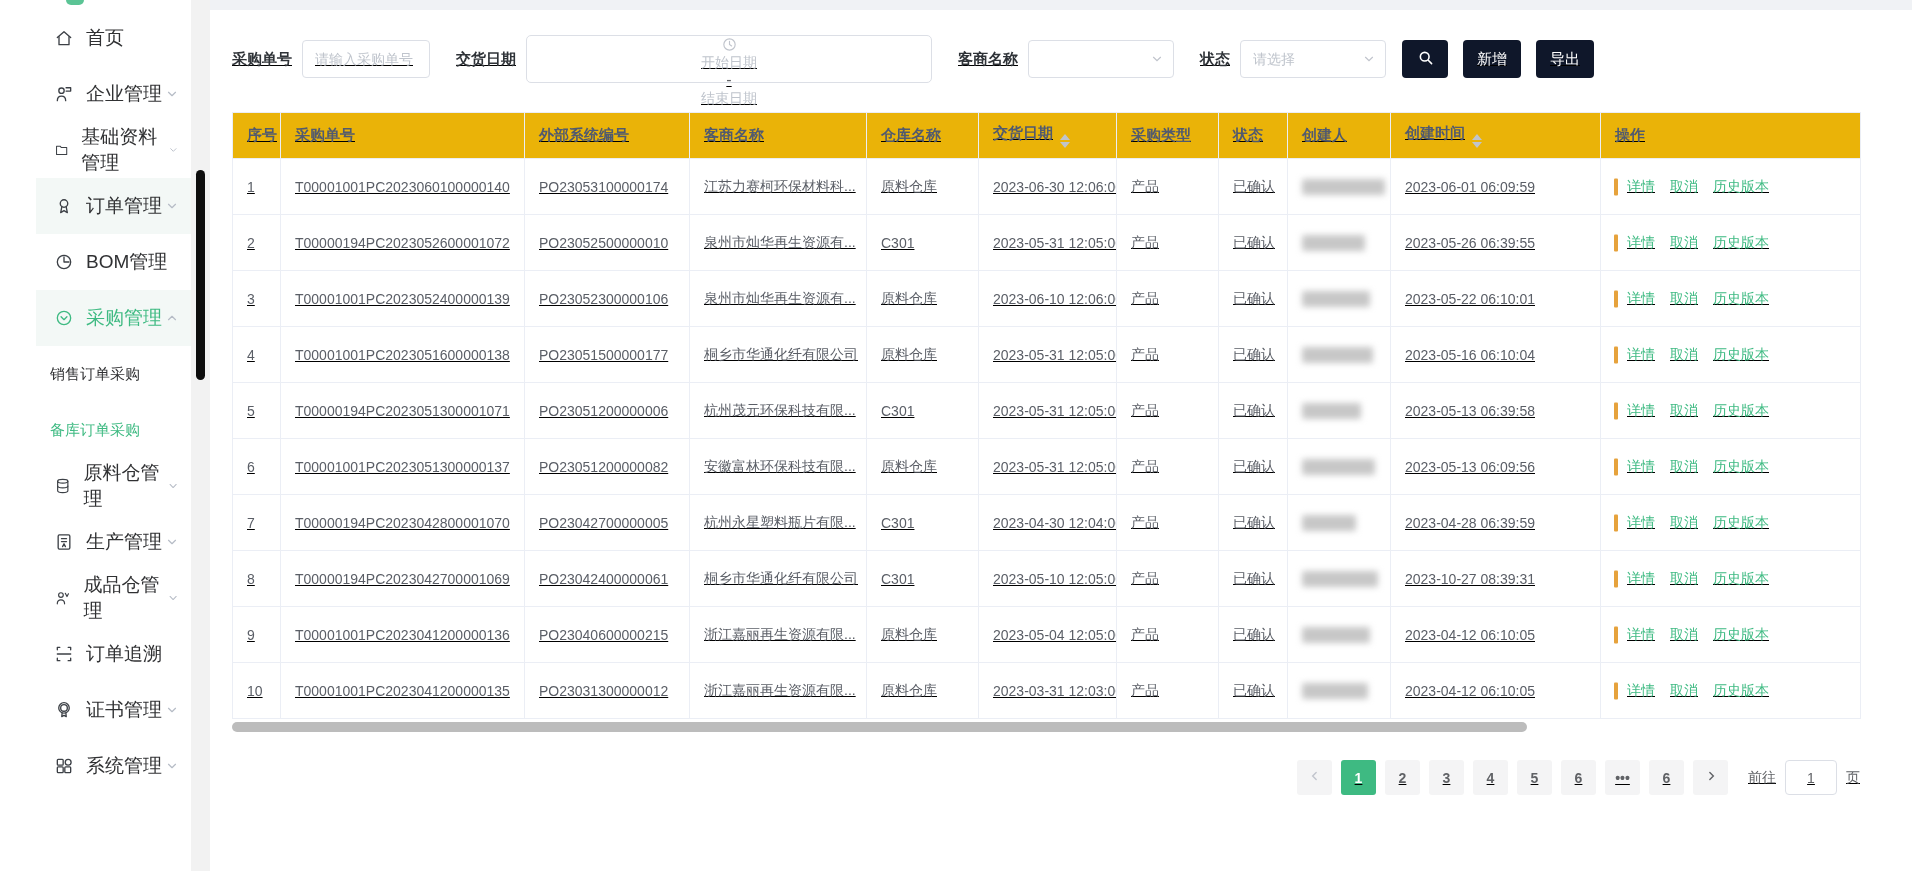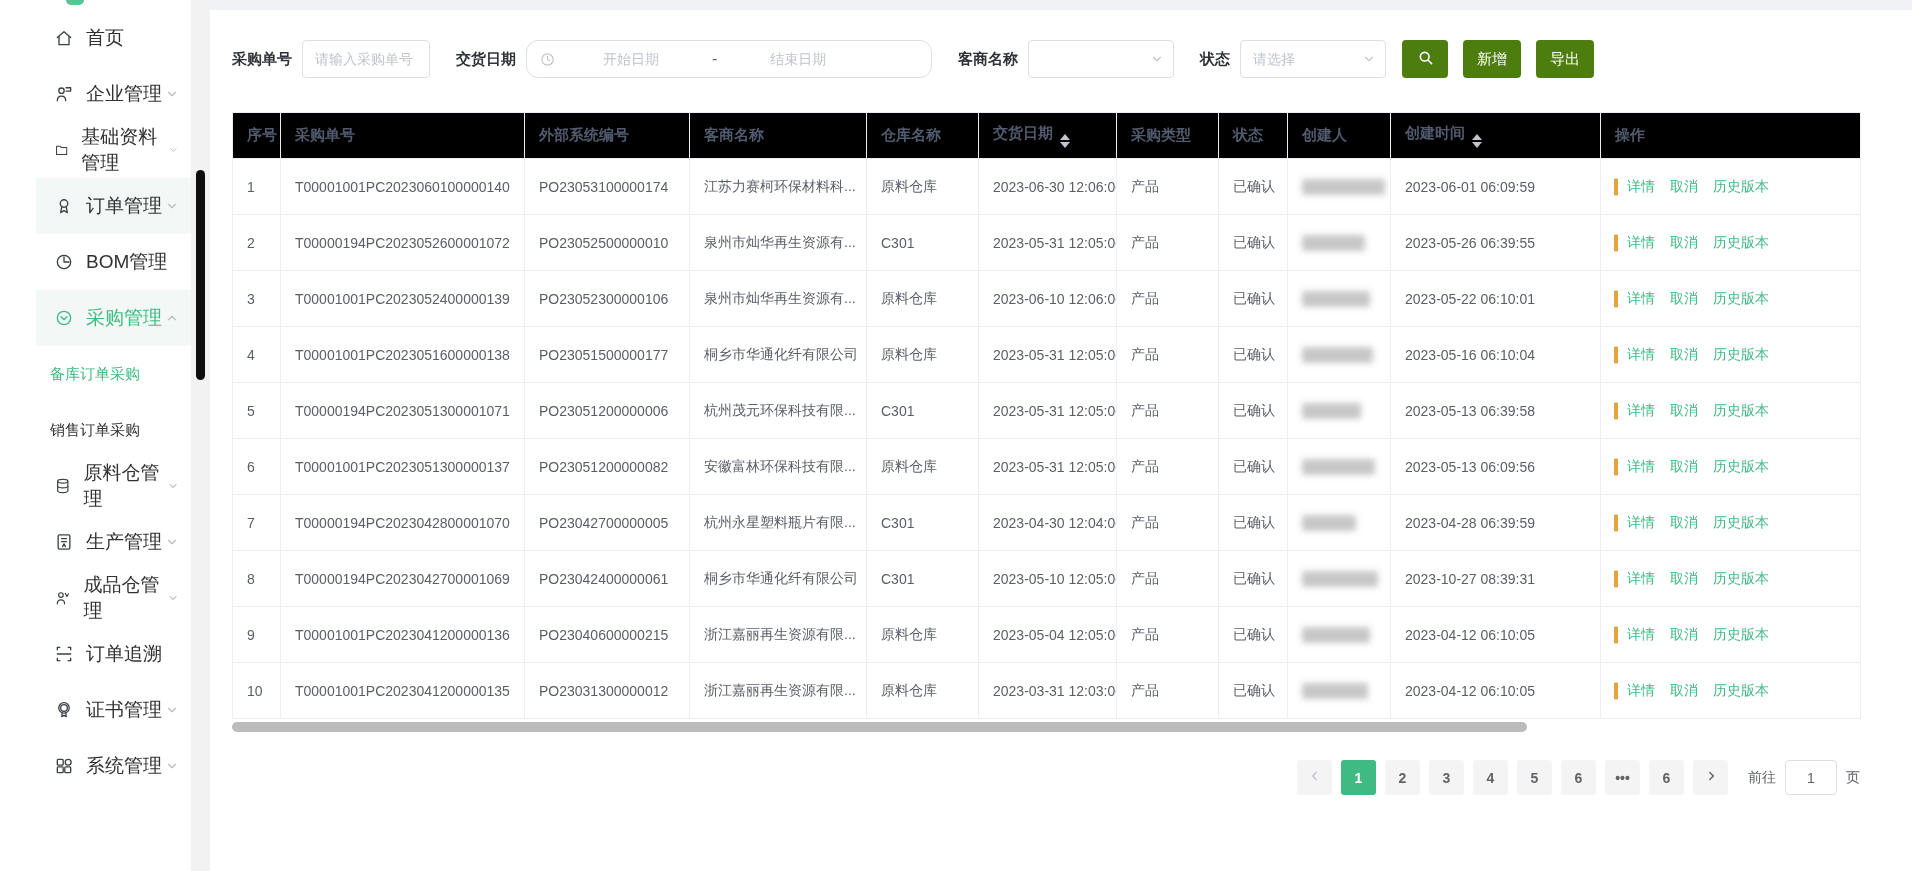--- a/index.html
+++ b/index.html
@@ -19,47 +19,47 @@
   .chev.up { transform:rotate(180deg); }
   .side-sub { height:56px; display:flex; align-items:center; padding-left:50px; font-size:15px; color:#303133; cursor:pointer; }
   .side-sub.active { color:#3eba82; }
 
   
   .sidebar-scrollbar { width:19px; flex:none; background:#f2f2f2; position:relative; }
   .sb-thumb { position:absolute; left:5px; width:9px; top:170px; height:210px; background:#0d0d0d; border-radius:5px; }
 
   
   .main { flex:1; padding-top:10px; }
-  .panel { background:#fff; height:100%; padding:30px 20px 0 22px; }
+  .panel { background:#fff; height:100%; padding:30px 20px 0 22px;text-decoration:underline; }
 
   
   .filter-bar { display:flex; align-items:center; height:38px; }
   .f-label { font-size:15px; font-weight:700; color:#2f3338; margin-right:10px; white-space:nowrap; }
   .f-gap { margin-right:26px; }
   input { font-family:inherit; outline:none; }
   .f-input { height:38px; border:1px solid #dcdfe6; border-radius:4px; padding:0 12px; font-size:14px; color:#606266; width:128px; }
   .f-input::placeholder, .rng-input::placeholder { color:#bfc4cc; }
-  .range-box { width:406px; height:38px; border:1px solid #dcdfe6; border-radius:12px; display:flex; align-items:center; padding:0 12px; }
+  .range-box { width:406px; height:48px; border:1px solid #dcdfe6; border-radius:5px; display:flex; align-items:center; padding:0 12px;flex-direction:column; }
   .rng-icon { width:17px; height:17px; color:#c0c4cc; flex:none; display:flex; }
   .rng-icon svg{ width:100%; height:100%; }
   .rng-input { border:none; width:150px; text-align:center; font-size:14px; color:#606266; background:transparent; }
   .rng-sep { color:#606266; padding:0 6px; }
   .select-box { position:relative; width:146px; }
   .select-box .f-input { width:100%; padding-right:30px; }
   .sel-chev { position:absolute; right:10px; top:12px; width:14px; height:14px; color:#c0c4cc; }
-  .btn { height:38px; border:none; border-radius:4px; background:#4d7c0f; color:#fff; font-size:15px; font-family:inherit; cursor:pointer; display:flex; align-items:center; justify-content:center; }
+  .btn { height:38px; border:none; border-radius:4px; background:#0f172a; color:#fff; font-size:15px; font-family:inherit; cursor:pointer; display:flex; align-items:center; justify-content:center; }
   .btn-search { width:46px; margin-left:16px; }
   .btn-search svg { width:19px; height:19px; }
   .btn-text { width:58px; margin-left:15px; }
 
   
   .table-wrap { margin-top:34px; width:1628px; }
   table { border-collapse:collapse; table-layout:fixed; width:100%; }
   th, td { border:1px solid #ebeef5; padding:0 14px; text-align:left; white-space:nowrap; overflow:hidden; }
-  th { height:46px; background:#000000; color:#515a6e; font-size:15px; font-weight:700; }
+  th { height:46px; background:#eab308; color:#515a6e; font-size:15px; font-weight:700; }
   td { height:56px; color:#5a5e66; font-size:14px; background:#fff; }
   .col-action-th, .col-action-td { box-shadow:-7px 0 9px -6px rgba(0,0,0,.22); position:relative; }
   .col-action-td .peek { position:absolute; left:13px; top:50%; transform:translateY(-50%); width:4px; height:17px; background:#e6a23c; border-radius:1px; }
   .col-action-td { padding-left:26px; }
   .op-link { color:#3eba82; margin-right:15px; cursor:pointer; }
   .caret-wrap { display:inline-flex; flex-direction:column; margin-left:7px; vertical-align:-2px; }
   .caret { width:0; height:0; border-left:5px solid transparent; border-right:5px solid transparent; }
   .caret.up { border-bottom:6px solid #c0c4cc; margin-bottom:2px; }
   .caret.down { border-top:6px solid #c0c4cc; }
   .blur-chip { height:16px; background:#c7c7c7; border-radius:2px; filter:blur(3px); }
@@ -154,22 +154,22 @@
               <path d="M8.5 10.5 12 14l3.5-3.5"></path>
             </svg>
           </span>
           <span class="s-label">采购管理</span>
           <span class="chev up">
             <svg viewBox="0 0 24 24" fill="none" stroke="currentColor" stroke-width="2" stroke-linecap="round" stroke-linejoin="round">
               <path d="m6 9 6 6 6-6"></path>
             </svg>
           </span>
         </div>
+        <div class="side-sub">销售订单采购</div>
         <div class="side-sub active">备库订单采购</div>
-        <div class="side-sub">销售订单采购</div>
         <div class="side-item">
           <span class="s-icon">
             <svg viewBox="0 0 24 24" fill="none" stroke="currentColor" stroke-width="1.6" stroke-linecap="round" stroke-linejoin="round">
               <ellipse cx="12" cy="5.5" rx="7" ry="2.5"></ellipse>
               <path d="M5 5.5v13c0 1.4 3.1 2.5 7 2.5s7-1.1 7-2.5v-13"></path>
               <path d="M5 12c0 1.4 3.1 2.5 7 2.5s7-1.1 7-2.5"></path>
             </svg>
           </span>
           <span class="s-label">原料仓管理</span>
           <span class="chev down">

